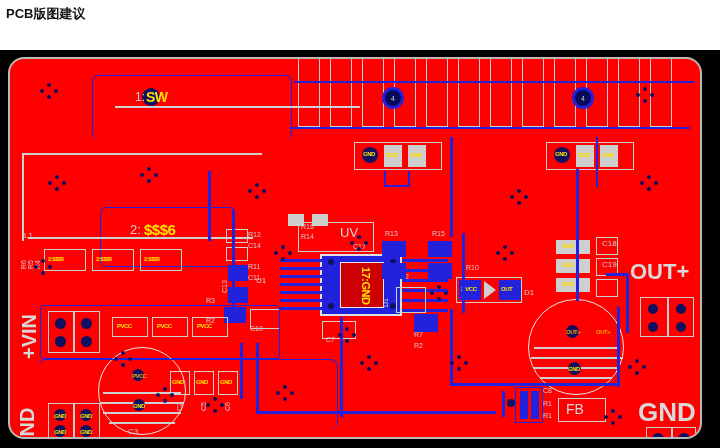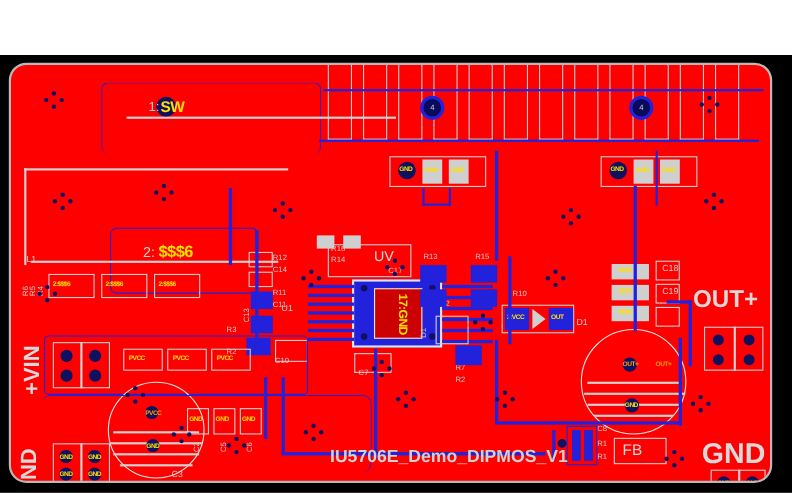--- a/index.html
+++ b/index.html
@@ -37,20 +37,21 @@
         white-space:nowrap;letter-spacing:-.5px;}
   .glab{position:absolute;color:#cfcfcf;font-size:8px;white-space:nowrap;}
   .biglab{position:absolute;color:#d8d8d8;font-weight:bold;white-space:nowrap;}
   .rot90{transform:rotate(-90deg);transform-origin:left top;}
   .rot-90{transform:rotate(90deg);transform-origin:left top;}
 </style>
 </head>
 <body>
 
 <div id="header">
+  <div id="doc-title">PCB版图建议</div>
 </div>
 
 <div id="board-frame">
 <div id="board">
 
   <div class="silk" style="left:288px;top:-4px;width:22px;height:72px;border-top:none;"></div>
   <div class="silk" style="left:320px;top:-4px;width:22px;height:72px;border-top:none;"></div>
   <div class="silk" style="left:352px;top:-4px;width:22px;height:72px;border-top:none;"></div>
   <div class="silk" style="left:384px;top:-4px;width:22px;height:72px;border-top:none;"></div>
   <div class="silk" style="left:416px;top:-4px;width:22px;height:72px;border-top:none;"></div>
@@ -282,21 +283,21 @@
 
   <div class="ring" style="left:88px;top:288px;width:88px;height:88px;"></div>
   <div class="silkline" style="left:93px;top:333px;width:78px;height:1.5px;"></div>
   <div class="silkline" style="left:90px;top:343px;width:84px;height:1.5px;"></div>
   <div class="silkline" style="left:93px;top:353px;width:78px;height:1.5px;"></div>
   <div class="silkline" style="left:99px;top:363px;width:66px;height:1.5px;"></div>
   <div class="via" style="left:122px;top:310px;width:12px;height:12px;"></div>
   <div class="ylab" style="left:122px;top:314px;color:#ffa000;">PVCC</div>
   <div class="via" style="left:123px;top:340px;width:12px;height:12px;"></div>
   <div class="ylab" style="left:123px;top:344px;">GND</div>
-  <div class="glab" style="left:118px;top:368px;font-size:8px;margin-left:28px;">C3</div>
+  <div class="glab" style="left:118px;top:368px;font-size:8px;">C3</div>
 
   <div class="traceb" style="left:28px;top:300px;width:300px;height:70px;border-radius:8px;border-bottom:none;border-left:none;"></div>
   <div class="trace" style="left:230px;top:284px;width:3px;height:56px;"></div>
   <div class="trace" style="left:246px;top:284px;width:3px;height:70px;"></div>
   <div class="trace" style="left:246px;top:352px;width:240px;height:3px;"></div>
   <div class="trace" style="left:330px;top:258px;width:3px;height:100px;"></div>
   <div class="trace" style="left:440px;top:250px;width:3px;height:76px;"></div>
   <div class="trace" style="left:440px;top:324px;width:170px;height:3px;"></div>
   <div class="trace" style="left:607px;top:248px;width:3px;height:80px;"></div>
   <div class="trace" style="left:492px;top:332px;width:3px;height:26px;"></div>
@@ -430,16 +431,15 @@
         <i style="left:14px;top:6px;"></i>
         <i style="left:7px;top:12px;"></i>
       </div>
   <div class="viac" style="left:104px;top:292px;">
     <i style="left:0;top:6px;"></i>
         <i style="left:7px;top:0;"></i>
         <i style="left:14px;top:6px;"></i>
         <i style="left:7px;top:12px;"></i>
       </div>
 
-  <div class="biglab" style="left:290px;top:348px;font-size:16px;color:#d0d0d0;">IU5706E_Demo_DIPMOS_V1</div>
 
 </div>
 </div>
 
 </body></html>

